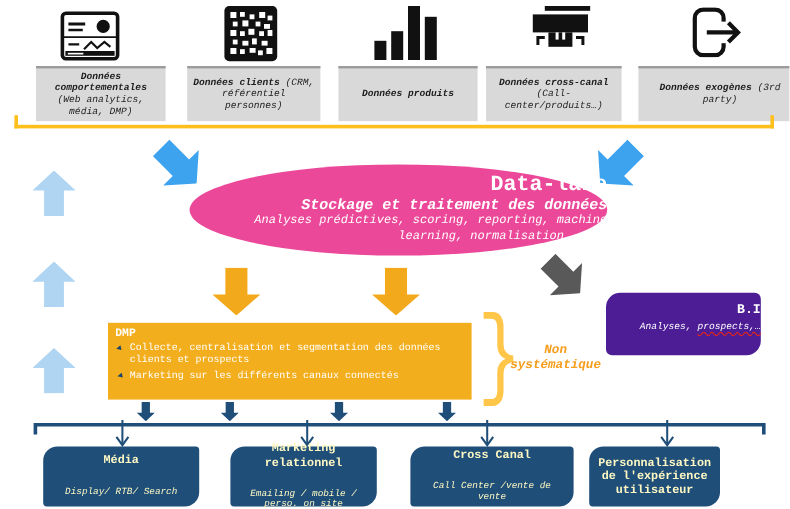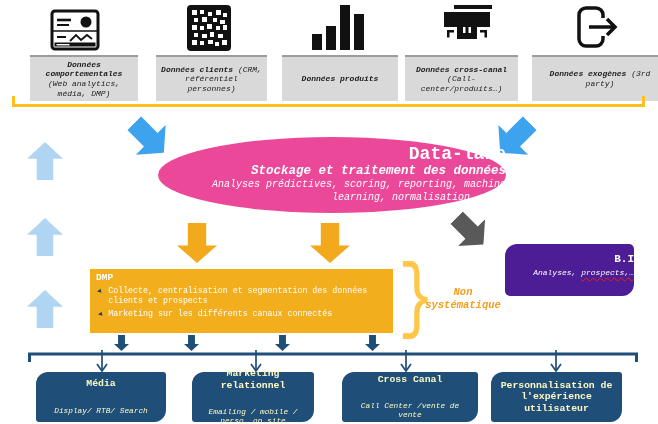--- a/index.html
+++ b/index.html
@@ -210,17 +210,17 @@
     <div class="chan-sub">Display/ RTB/ Search</div>
   </div>
   <div class="chan" style="left:192px;width:122px">
     <div class="chan-title">Marketing relationnel</div>
     <div class="chan-sub">Emailing / mobile / perso. on site</div>
   </div>
   <div class="chan" style="left:342px;width:136px">
     <div class="chan-title">Cross Canal</div>
     <div class="chan-sub">Call Center /vente de vente</div>
   </div>
-  <div class="chan" style="left:491px;width:131px">
+  <div class="chan" style="left:491px;width:109px">
     <div class="chan-title">Personnalisation de l'expérience utilisateur</div>
   </div>
 
 </div>
 
 </body></html>

